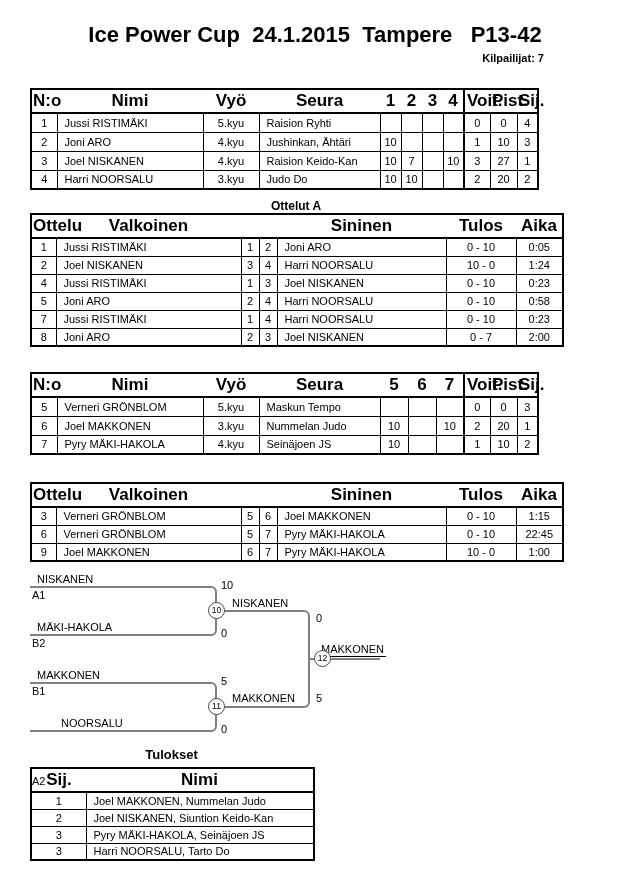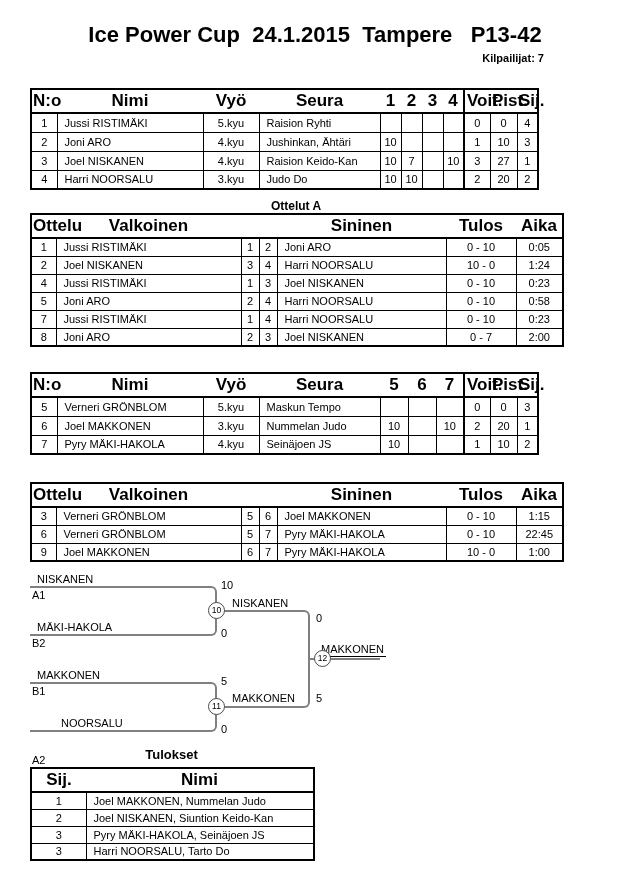--- a/index.html
+++ b/index.html
@@ -386,21 +386,21 @@
     <div class="abs br-score" style="left:221px; top:579px;">10</div>
     <div class="abs br-name" style="left:37px; top:621px;">MÄKI-HAKOLA</div>
     <div class="abs br-seed" style="left:32px; top:637px;">B2</div>
     <div class="abs br-score" style="left:221px; top:627px;">0</div>
 
     <div class="abs pair-connector" style="left:30px; top:682px; width:187px; height:50px;"></div>
     <div class="abs br-name" style="left:37px; top:669px;">MAKKONEN</div>
     <div class="abs br-seed" style="left:32px; top:685px;">B1</div>
     <div class="abs br-score" style="left:221px; top:675px;">5</div>
     <div class="abs br-name" style="left:37px; top:717px;margin-left:24px;">NOORSALU</div>
-    <div class="abs br-seed" style="left:32px; top:754px;">A2</div>
+    <div class="abs br-seed" style="left:32px; top:775px;">A2</div>
     <div class="abs br-score" style="left:221px; top:723px;">0</div>
 
     <div class="abs pair-connector" style="left:217px; top:610px; width:93px; height:98px;"></div>
     <div class="abs br-name" style="left:232px; top:597px;">NISKANEN</div>
     <div class="abs br-score" style="left:316px; top:612px;">0</div>
     <div class="abs br-name" style="left:232px; top:692px;">MAKKONEN</div>
     <div class="abs br-score" style="left:316px; top:692px;">5</div>
 
     <div class="abs stub" style="left:309px; top:658px; width:71px; height:2px;"></div>
     <div class="abs br-name champion" style="left:319px; top:643px;">MAKKONEN</div>

